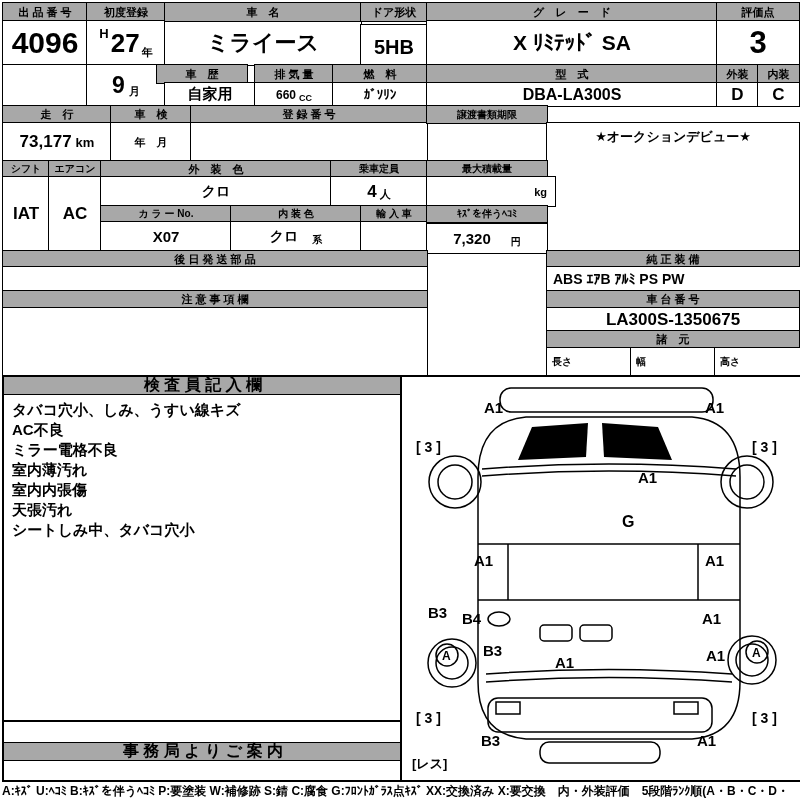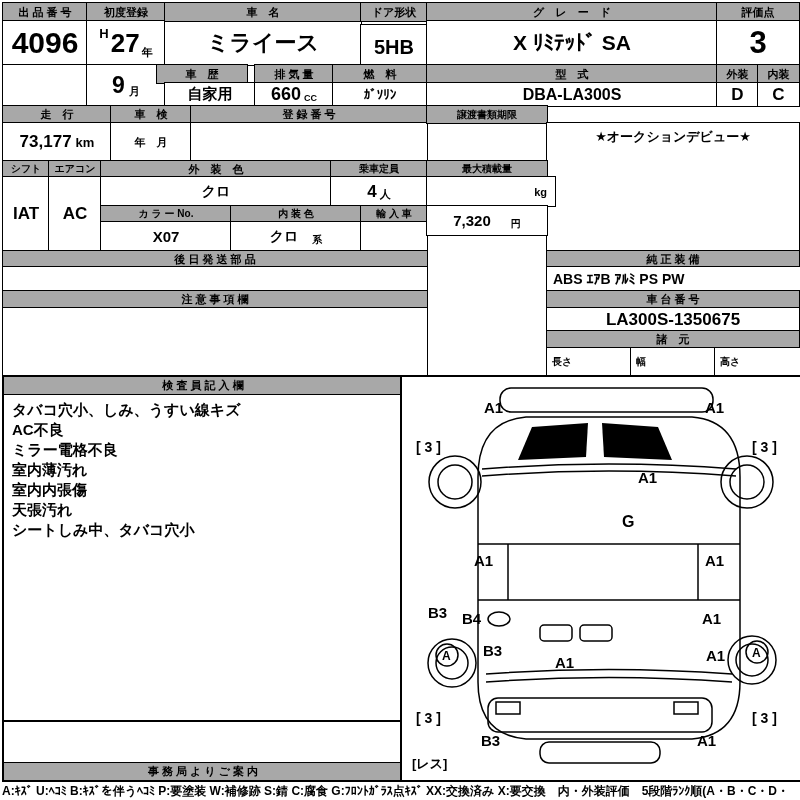--- a/index.html
+++ b/index.html
@@ -4,21 +4,21 @@
 <style>
   html,body{margin:0;padding:0;background:#fff;}
   #sheet{position:relative;width:800px;height:800px;background:#fff;color:#000;
          font-family:"Liberation Sans","DejaVu Sans",sans-serif;overflow:hidden;}
   .cell{position:absolute;border:1px solid #000;background:#fff;display:flex;
         align-items:center;justify-content:center;overflow:hidden;white-space:nowrap;}
   .hdr{background:var(--hdr-bg,#a8a8a8);font-weight:bold;font-size:11px;}
   .val{font-weight:bold;}
   .box{display:block;padding:0;}
   .hdr-bar{background:var(--hdr-bg,#a8a8a8);border-bottom:1px solid #000;height:17px;
-           display:flex;align-items:center;justify-content:center;font-weight:bold;font-size:11px;text-align:right;}
+           display:flex;align-items:center;justify-content:center;font-weight:bold;font-size:16px;text-align:right;}
   .hdr-bar.mid{border-top:1px solid #000;}
   .notes{padding:5px 8px;font-size:15px;font-weight:bold;line-height:20px;}
   .legend{position:absolute;font-size:12px;font-weight:bold;}
   svg text{font-family:"Liberation Sans","DejaVu Sans",sans-serif;font-weight:bold;}
 </style>
 </head>
 <body>
 
 <div id="sheet">
 
@@ -47,21 +47,21 @@
   <div class="cell val" style="left:426px;top:20px;width:290px;height:44px;font-size:21px">X ﾘﾐﾃｯﾄﾞ SA</div>
 
   <div class="cell hdr" style="left:716px;top:2px;width:82px;height:18px">評価点</div>
   <div class="cell val" style="left:716px;top:20px;width:82px;height:44px;font-size:31px">3</div>
 
   <div class="cell hdr" style="left:156px;top:64px;width:90px;height:18px">車　歴</div>
   <div class="cell val" style="left:164px;top:82px;width:90px;height:23px;font-size:15px">自家用</div>
 
   <div class="cell hdr" style="left:254px;top:64px;width:78px;height:18px">排 気 量</div>
   <div class="cell val" style="left:254px;top:82px;width:78px;height:23px;gap:3px">
-    <span style="font-size:18px">660</span>
+    <span style="font-size:12px">660</span>
     <span style="font-size:9px;align-self:flex-end;margin-bottom:3px">CC</span>
   </div>
 
   <div class="cell hdr" style="left:332px;top:64px;width:94px;height:18px">燃　料</div>
   <div class="cell val" style="left:332px;top:82px;width:94px;height:23px;font-size:13px">ｶﾞｿﾘﾝ</div>
 
   <div class="cell hdr" style="left:426px;top:64px;width:290px;height:18px">型　式</div>
   <div class="cell val" style="left:426px;top:82px;width:290px;height:23px;font-size:16px">DBA-LA300S</div>
 
   <div class="cell hdr" style="left:716px;top:64px;width:41px;height:18px">外装</div>
@@ -109,21 +109,21 @@
   <div class="cell hdr" style="left:230px;top:205px;width:130px;height:16px;font-size:10px">内 装 色</div>
   <div class="cell val" style="left:230px;top:221px;width:130px;height:29px;gap:14px">
     <span style="font-size:14px">クロ</span>
     <span style="font-size:10px;align-self:flex-end;margin-bottom:4px">系</span>
   </div>
 
   <div class="cell hdr" style="left:360px;top:205px;width:66px;height:16px;font-size:10px">輸 入 車</div>
   <div class="cell val" style="left:360px;top:221px;width:66px;height:29px"></div>
 
   <div class="cell hdr" style="left:426px;top:205px;width:120px;height:16px;font-size:10px">ｷｽﾞを伴うﾍｺﾐ</div>
-  <div class="cell val" style="left:426px;top:205px;width:120px;height:29px;gap:20px">
+  <div class="cell val" style="left:426px;top:223px;width:120px;height:29px;gap:20px">
     <span style="font-size:15px">7,320</span>
     <span style="font-size:10px;align-self:flex-end;margin-bottom:4px">円</span>
   </div>
 
   <div class="cell hdr" style="left:2px;top:250px;width:424px;height:16px">後 日 発 送 部 品</div>
   <div class="cell" style="left:2px;top:266px;width:424px;height:24px"></div>
 
   <div class="cell hdr" style="left:546px;top:250px;width:252px;height:16px">純 正 装 備</div>
   <div class="cell val" style="left:546px;top:266px;width:252px;height:24px;font-size:14px;justify-content:flex-start;padding-left:6px">ABS ｴｱB ｱﾙﾐ PS PW</div>
 
@@ -145,21 +145,21 @@
       <div>AC不良</div>
       <div>ミラー電格不良</div>
       <div>室内薄汚れ</div>
       <div>室内内張傷</div>
       <div>天張汚れ</div>
       <div>シートしみ中、タバコ穴小</div>
     </div>
   </div>
 
   <div class="cell box" style="left:2px;top:720px;width:398px;height:58px;border-width:2px">
-    <div class="hdr-bar mid" style="margin-top:40px">事 務 局 よ り ご 案 内</div>
+    <div class="hdr-bar mid" style="margin-top:20px">事 務 局 よ り ご 案 内</div>
   </div>
 
   <div class="cell box" style="left:400px;top:375px;width:398px;height:403px;border-width:2px">
     <svg viewBox="0 0 394 399" width="394" height="399">
       <g fill="none" stroke="#000" stroke-width="1.5">
         <rect x="98" y="11" width="213" height="24" rx="11"></rect>
         <path d="M 76 100 Q 76 44 124 40 L 290 40 Q 338 44 338 100 L 338 305 Q 338 358 290 362 L 124 362 Q 76 358 76 305 Z"></path>
         <path d="M 80 92 Q 207 82 334 92"></path>
         <path d="M 80 99 Q 207 89 334 99"></path>
         <path d="M 76 167 L 338 167"></path>

